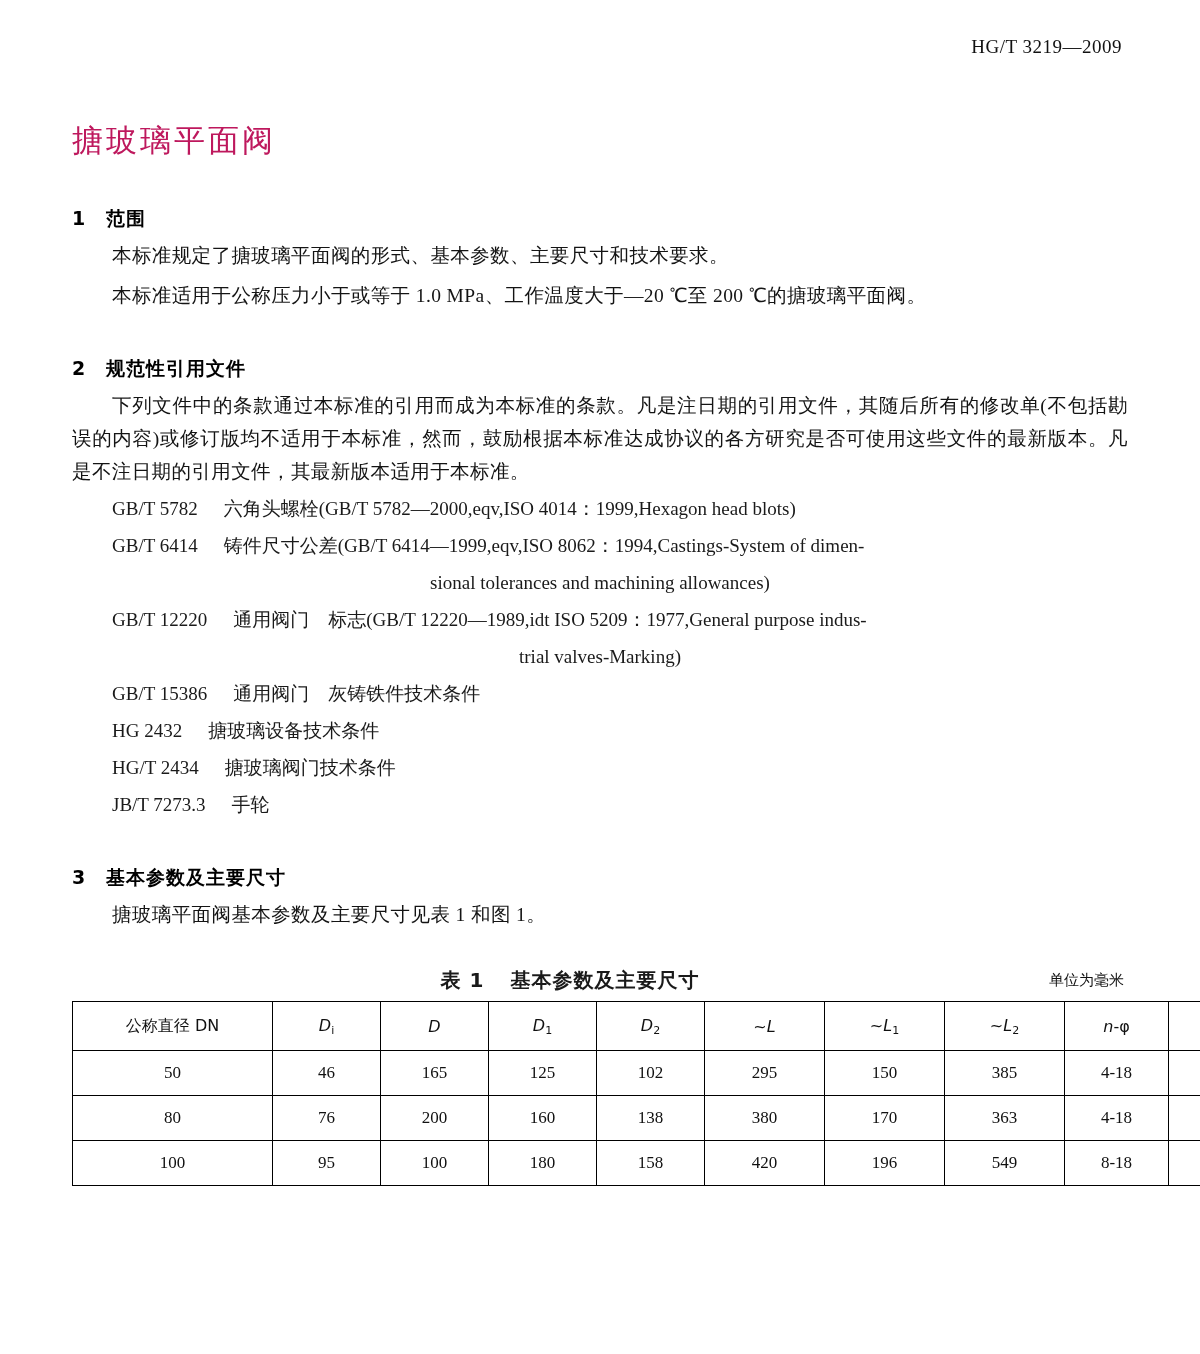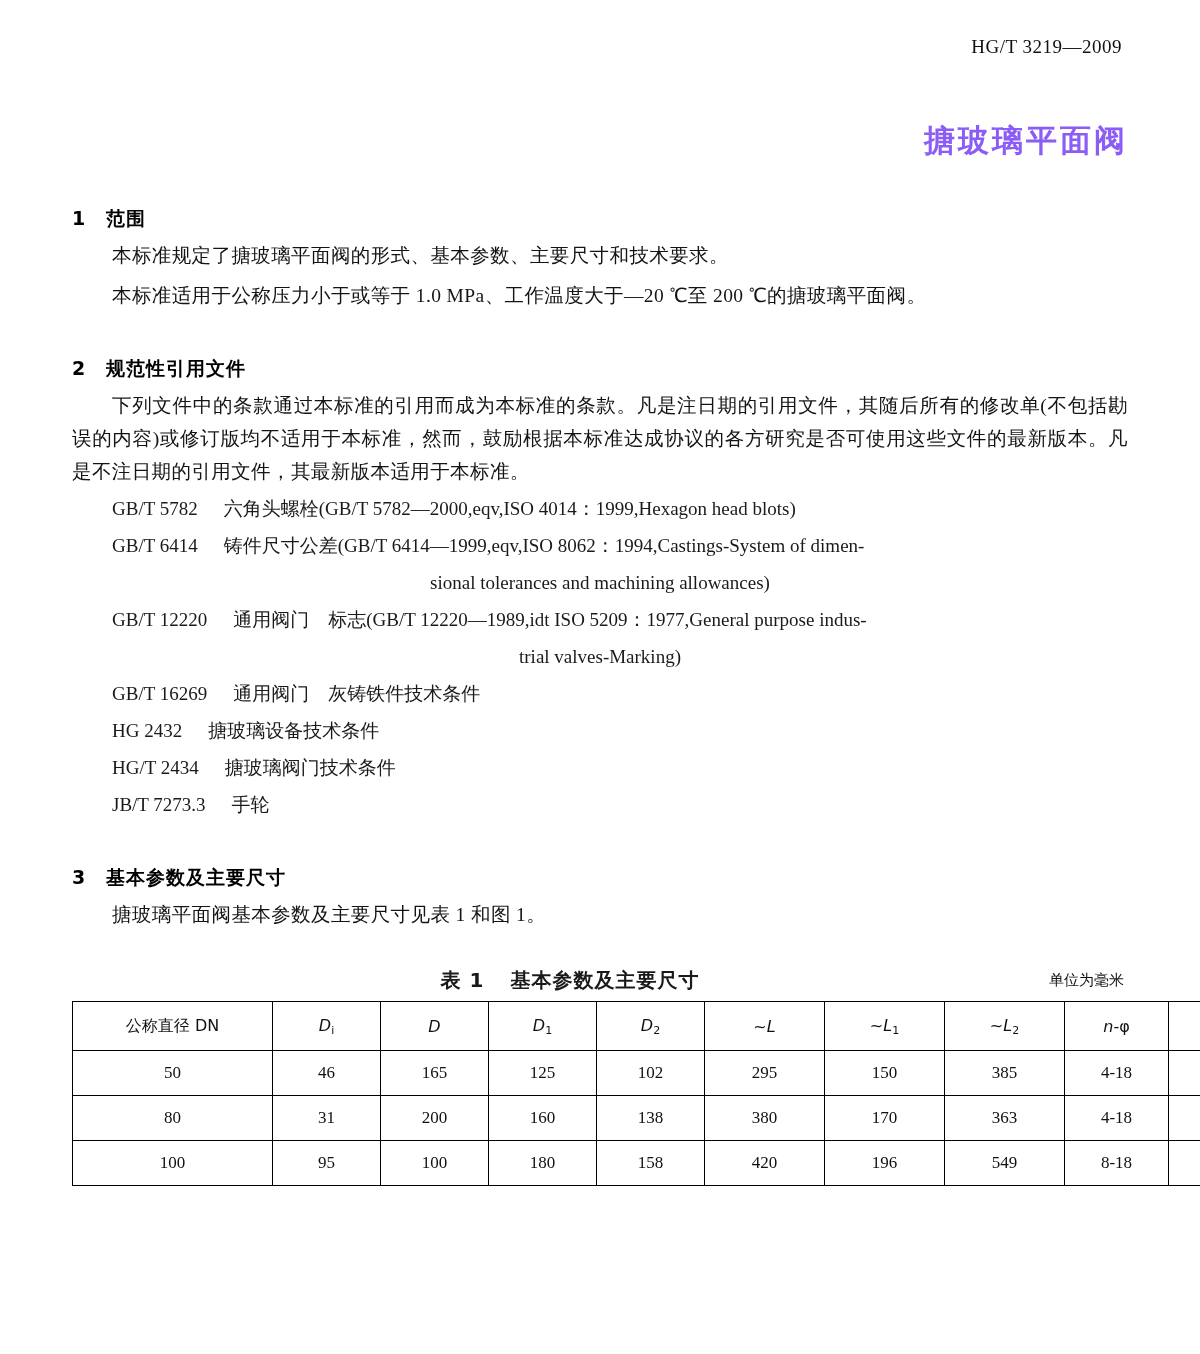--- a/index.html
+++ b/index.html
@@ -27,27 +27,27 @@
     text-align: right;
     font-size: 19px;
     letter-spacing: 0.5px;
     padding-top: 36px;
     padding-right: 6px;
     font-family: "Liberation Serif", serif;
     color: #111;
   }
   
   .doc-title {
-    text-align: right;
+    text-align: left;
     font-size: 31px;
-    font-weight: bold;
+    font-weight: normal;
     letter-spacing: 3px;
     margin-top: 62px;
     font-family: "DejaVu Sans", sans-serif;
-    color: #8b5cf6;
+    color: #be185d;
   }
   
   .sec-head {
     font-size: 19px;
     font-weight: bold;
     font-family: "DejaVu Sans", sans-serif;
     margin-top: 44px;
     letter-spacing: 1px;
     color: #000;
   }
@@ -166,21 +166,21 @@
   </p>
   <p class="ref">
     <span>GB/T 6414</span><span class="sp-lg"></span><span>铸件尺寸公差(GB/T 6414—1999,eqv,ISO 8062：1994,Castings-System of dimen-</span>
   </p>
   <p class="ref cont">sional tolerances and machining allowances)</p>
   <p class="ref">
     <span>GB/T 12220</span><span class="sp-lg"></span><span>通用阀门　标志(GB/T 12220—1989,idt ISO 5209：1977,General purpose indus-</span>
   </p>
   <p class="ref cont">trial valves-Marking)</p>
   <p class="ref">
-    <span>GB/T 16269</span><span class="sp-lg"></span><span>通用阀门　灰铸铁件技术条件</span>
+    <span>GB/T 15386</span><span class="sp-lg"></span><span>通用阀门　灰铸铁件技术条件</span>
   </p>
   <p class="ref">
     <span>HG 2432</span><span class="sp-lg"></span><span>搪玻璃设备技术条件</span>
   </p>
   <p class="ref">
     <span>HG/T 2434</span><span class="sp-lg"></span><span>搪玻璃阀门技术条件</span>
   </p>
   <p class="ref">
     <span>JB/T 7273.3</span><span class="sp-lg"></span><span>手轮</span>
   </p>
@@ -232,21 +232,21 @@
         <td>125</td>
         <td>102</td>
         <td>295</td>
         <td>150</td>
         <td>385</td>
         <td>4-18</td>
         <td>≥25</td>
       </tr>
       <tr>
         <td class="first">80</td>
-        <td>31</td>
+        <td>76</td>
         <td>200</td>
         <td>160</td>
         <td>138</td>
         <td>380</td>
         <td>170</td>
         <td>363</td>
         <td>4-18</td>
         <td>≥30</td>
       </tr>
       <tr>

